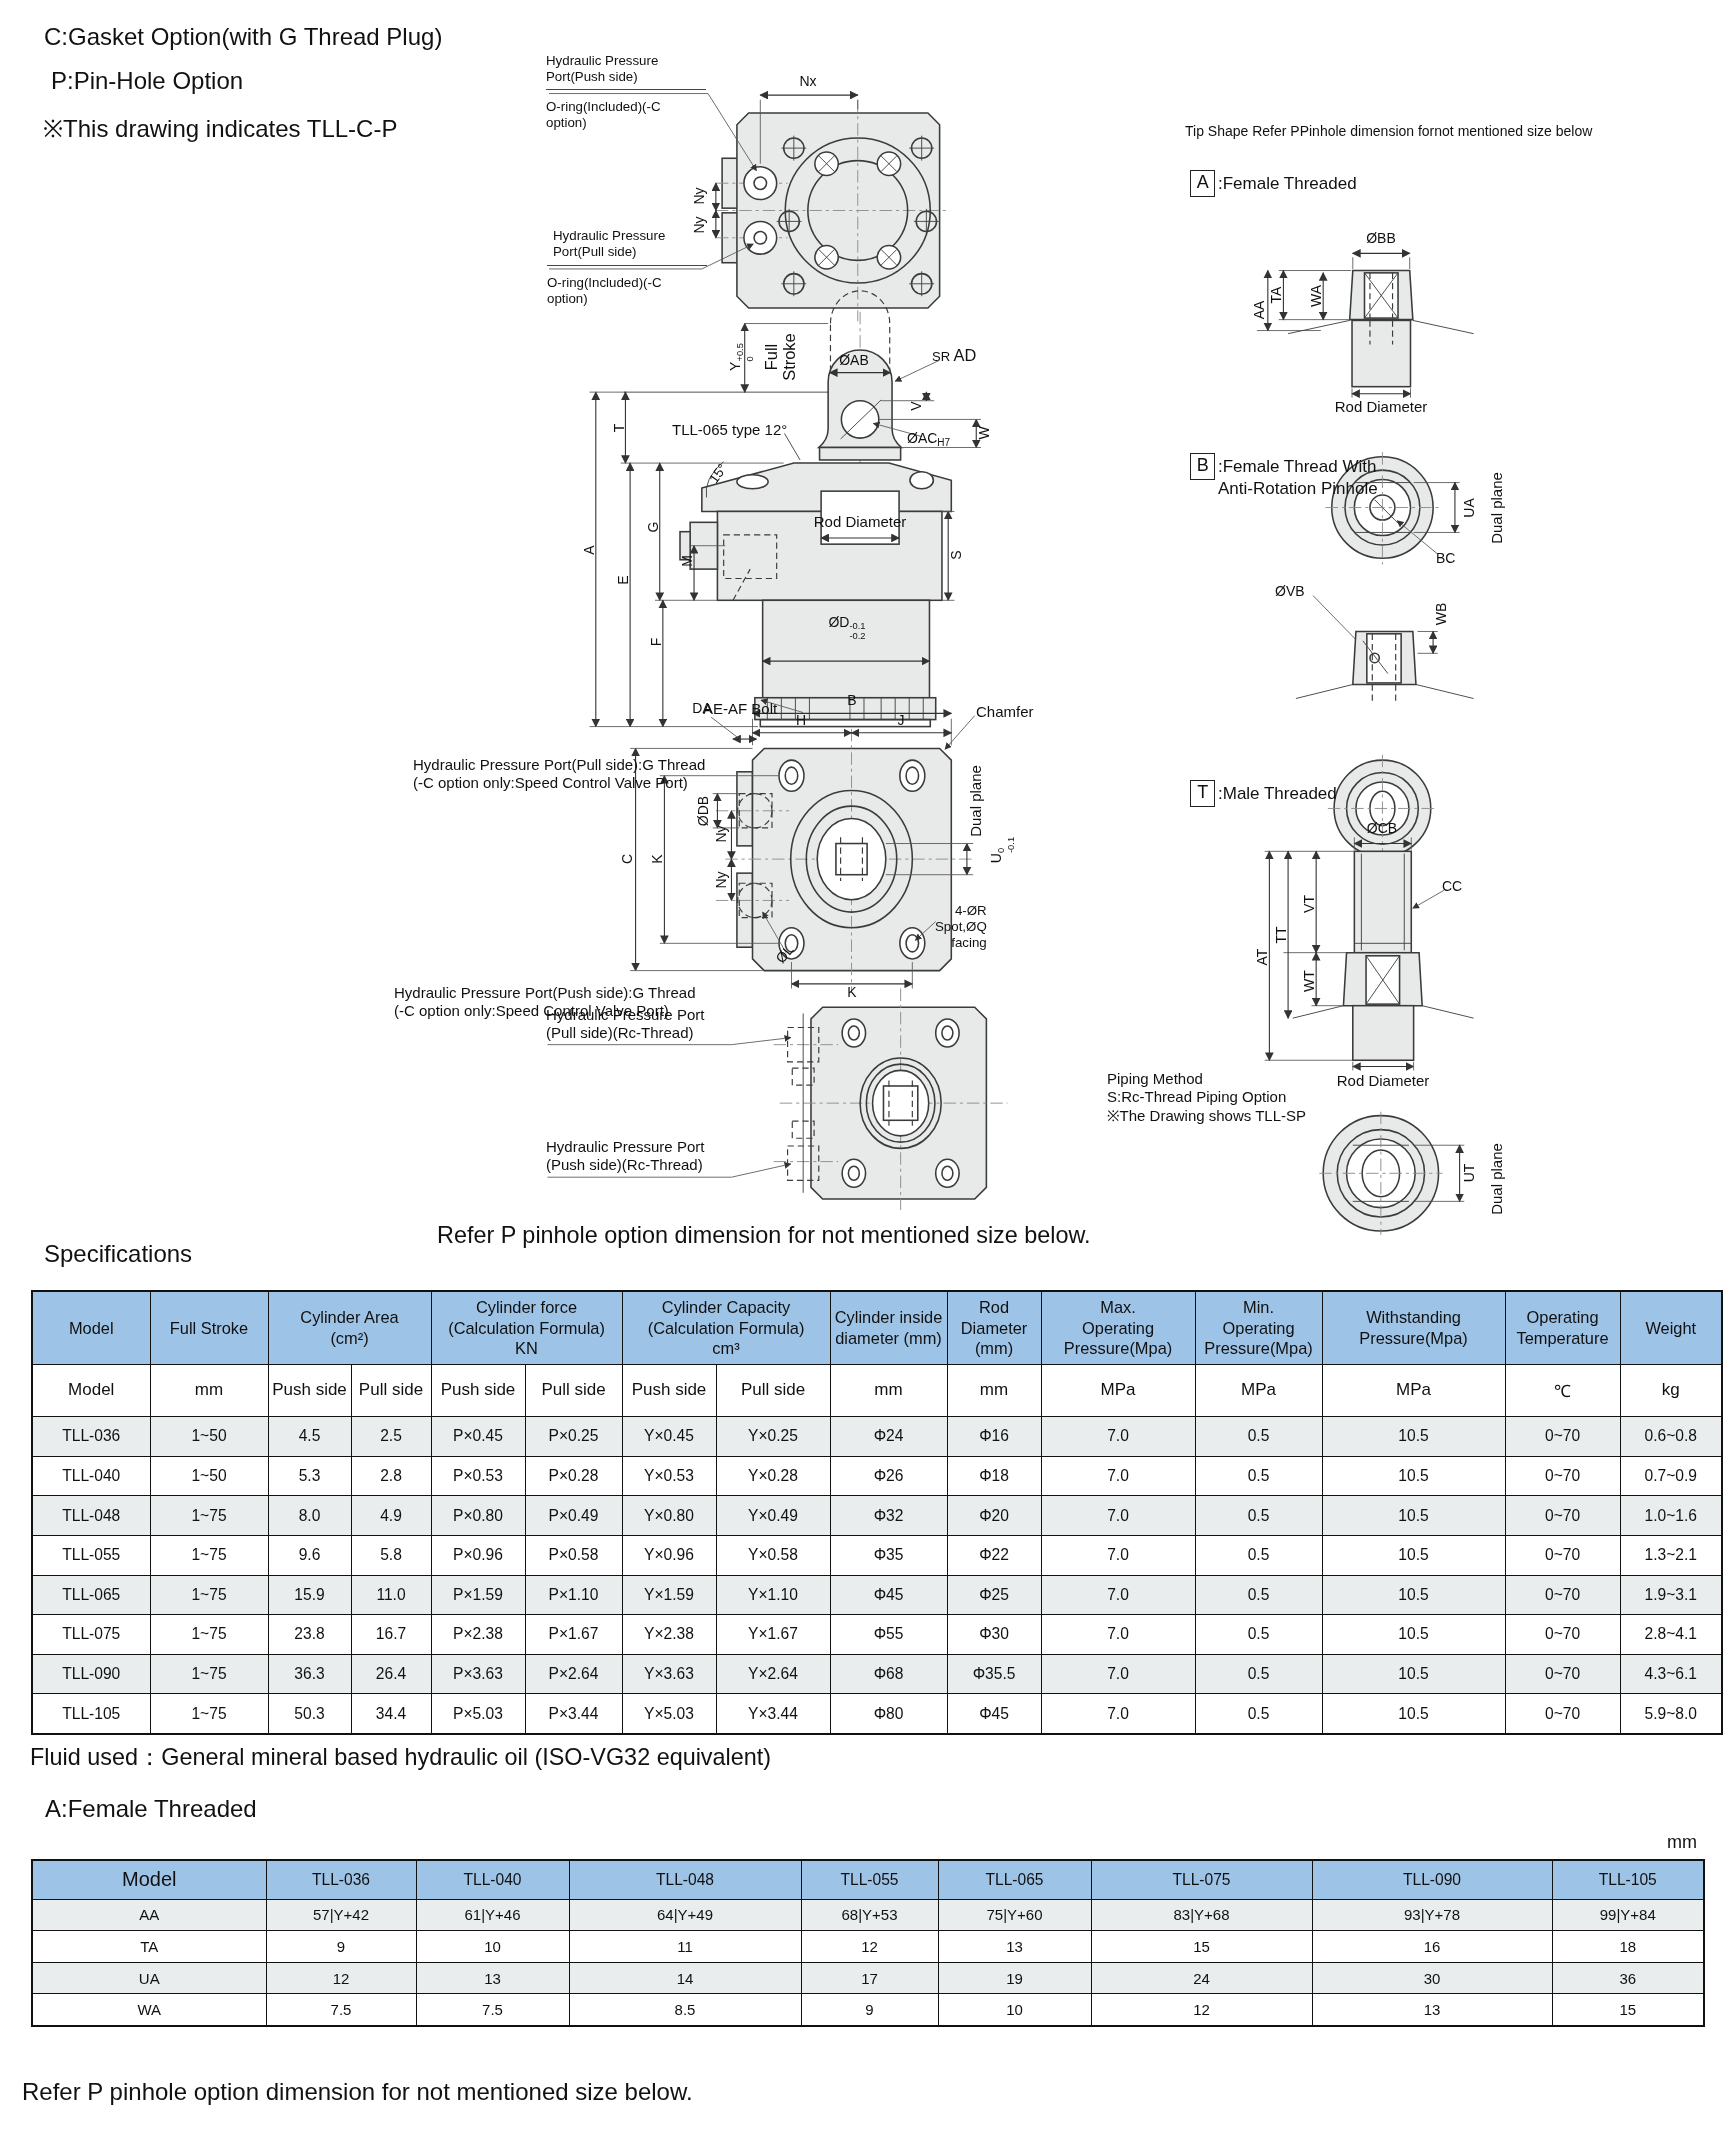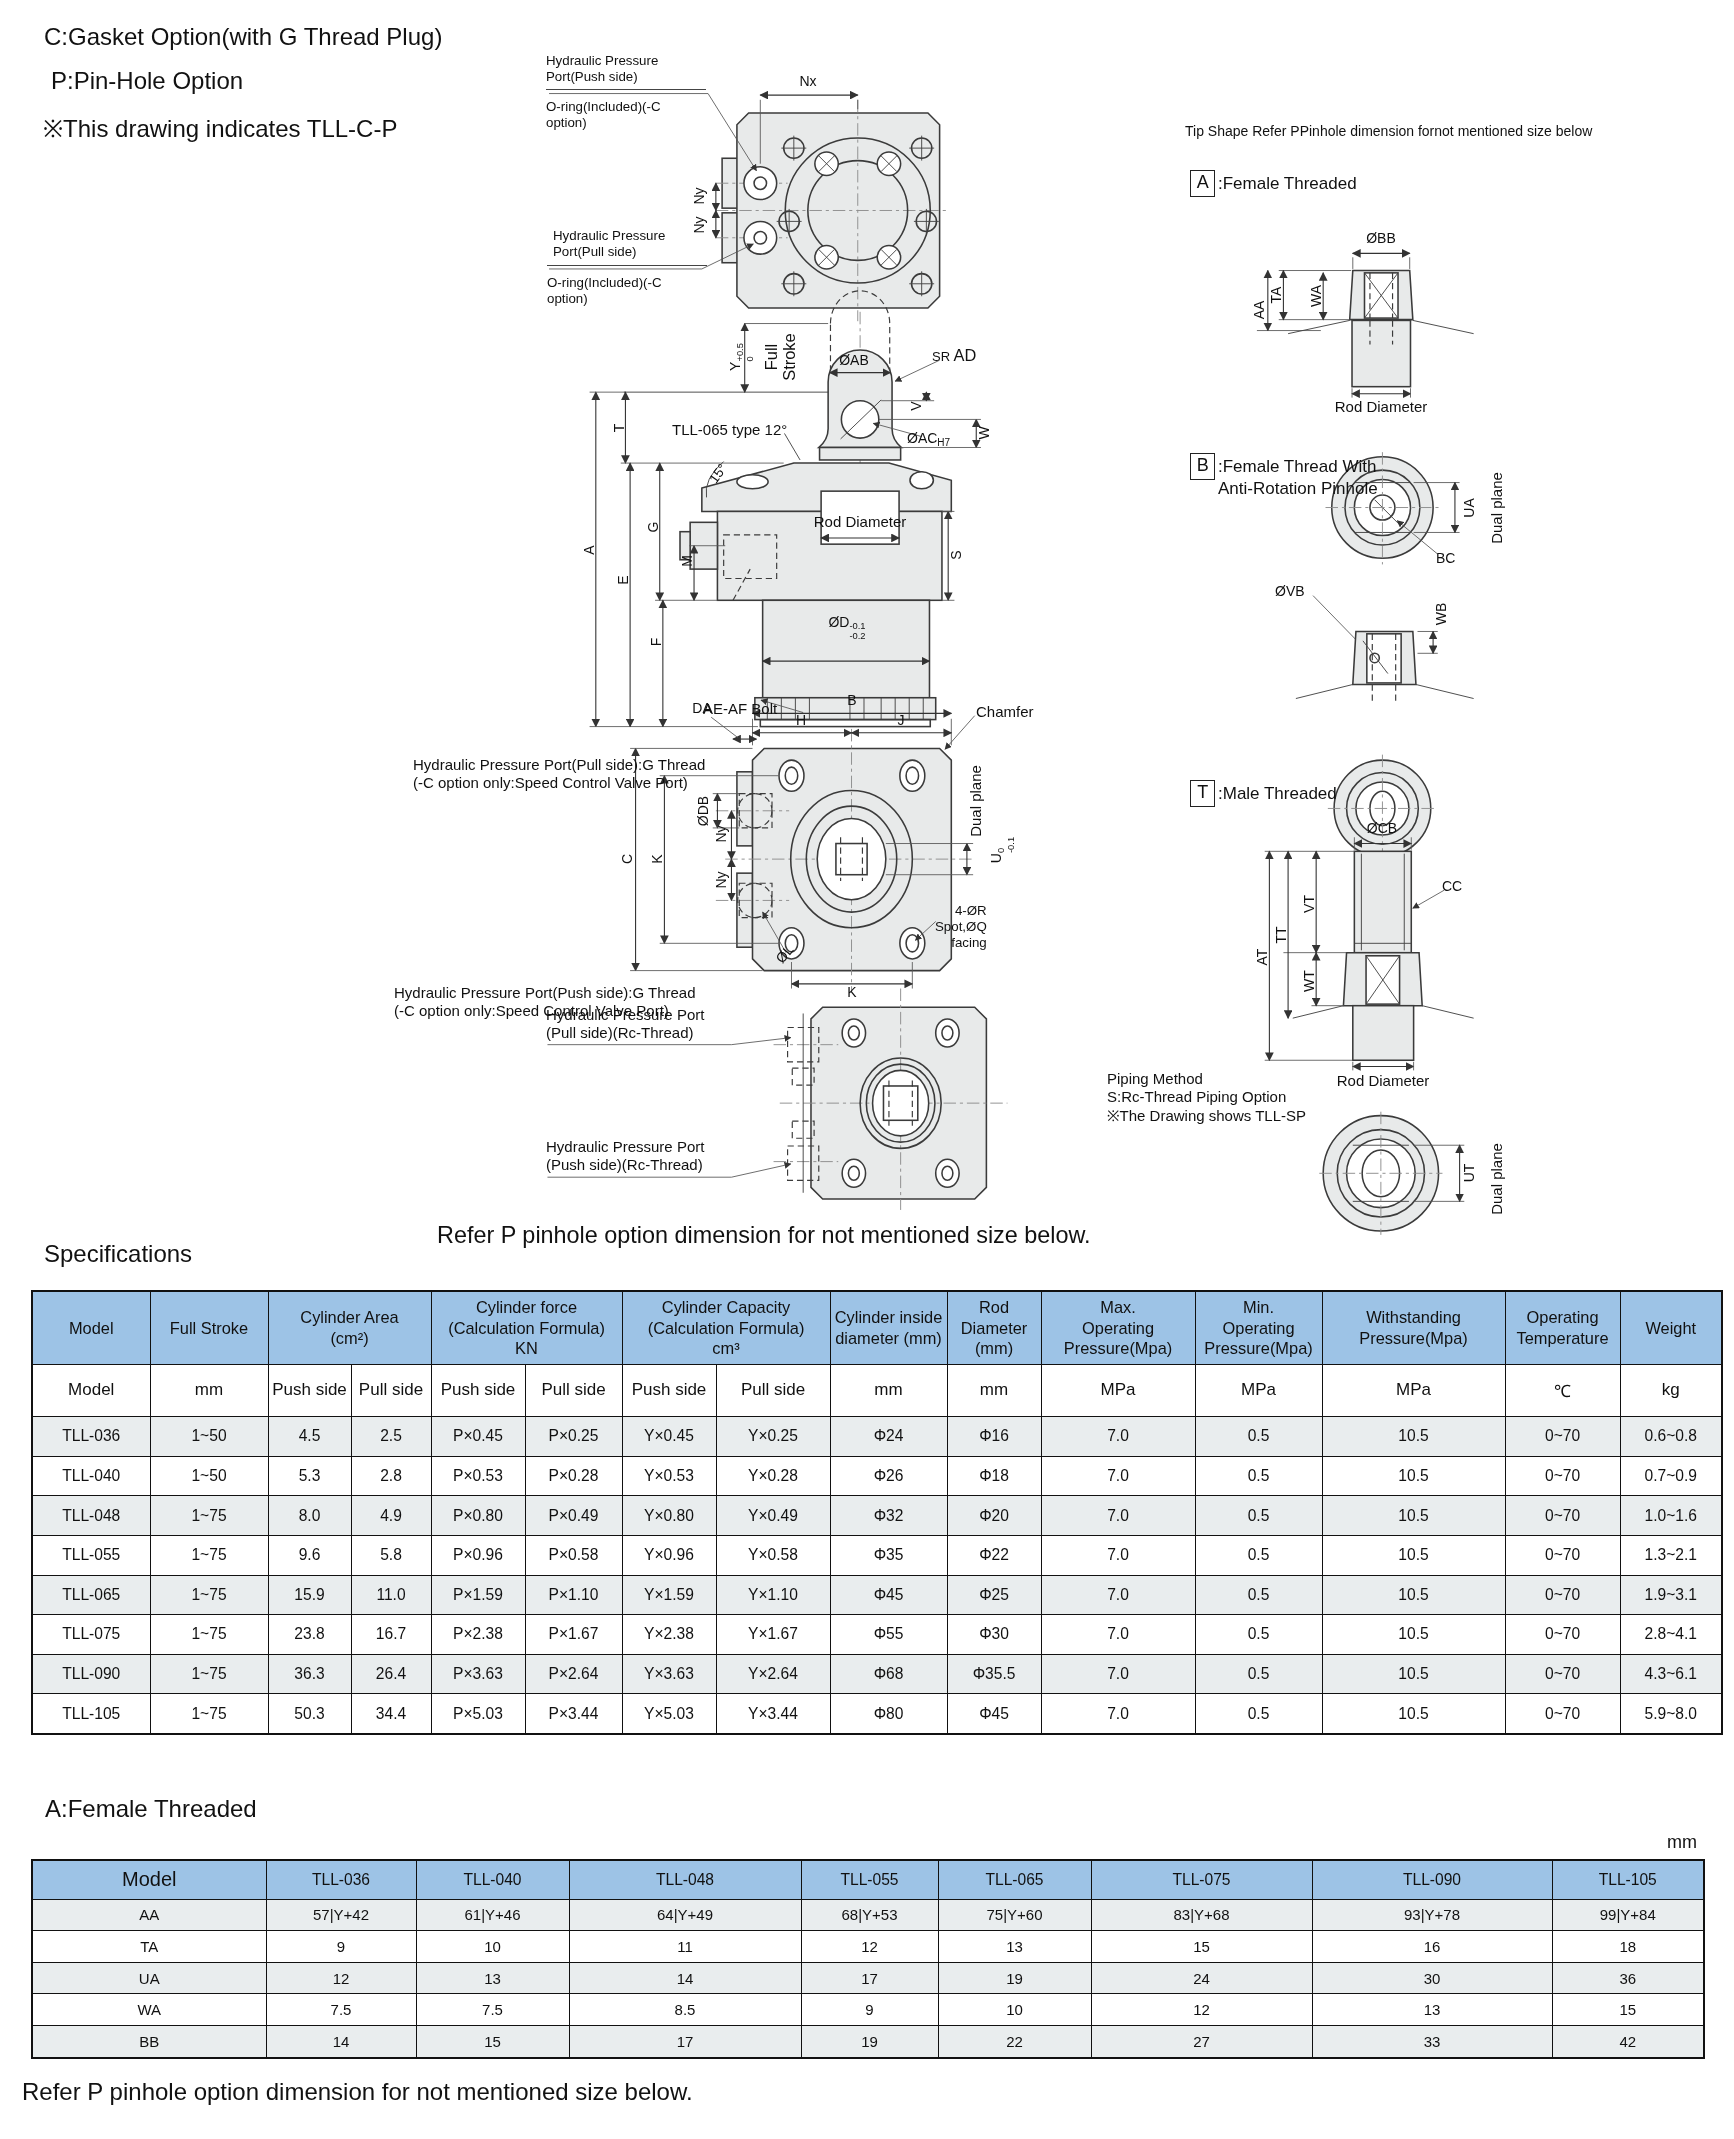--- a/index.html
+++ b/index.html
@@ -696,20 +696,23 @@
           <td>Φ45</td>
           <td>7.0</td>
           <td>0.5</td>
           <td>10.5</td>
           <td>0~70</td>
           <td>5.9~8.0</td>
     </tr>
   </tbody>
 </table>
 
+<div class="abs" style="left:30px;top:1741px;font-size:23.4px;white-space:nowrap;">
+  <span>Fluid used：</span><span>General mineral based hydraulic oil (ISO-VG32 equivalent)</span>
+</div>
 
 <div class="h1t" style="left:45px;top:1795px;">A:Female Threaded</div>
 <div class="abs" style="left:1667px;top:1832px;font-size:18px;">mm</div>
 
 <table class="ft">
   <colgroup>
     <col style="width:234px">
         <col style="width:150px">
         <col style="width:153px">
         <col style="width:232px">
@@ -770,30 +773,19 @@
       <td class="lab">WA</td>
           <td>7.5</td>
           <td>7.5</td>
           <td>8.5</td>
           <td>9</td>
           <td>10</td>
           <td>12</td>
           <td>13</td>
           <td>15</td>
     </tr>
-    <tr class="g">
-      <td class="lab">BB</td>
-          <td>14</td>
-          <td>15</td>
-          <td>17</td>
-          <td>19</td>
-          <td>22</td>
-          <td>27</td>
-          <td>33</td>
-          <td>42</td>
-    </tr>
   </tbody>
 </table>
 
 <div class="h1t" style="left:22px;top:2078px;">Refer P pinhole option dimension for not mentioned size below.</div>
 
 </div>
 
 
 </body></html>

